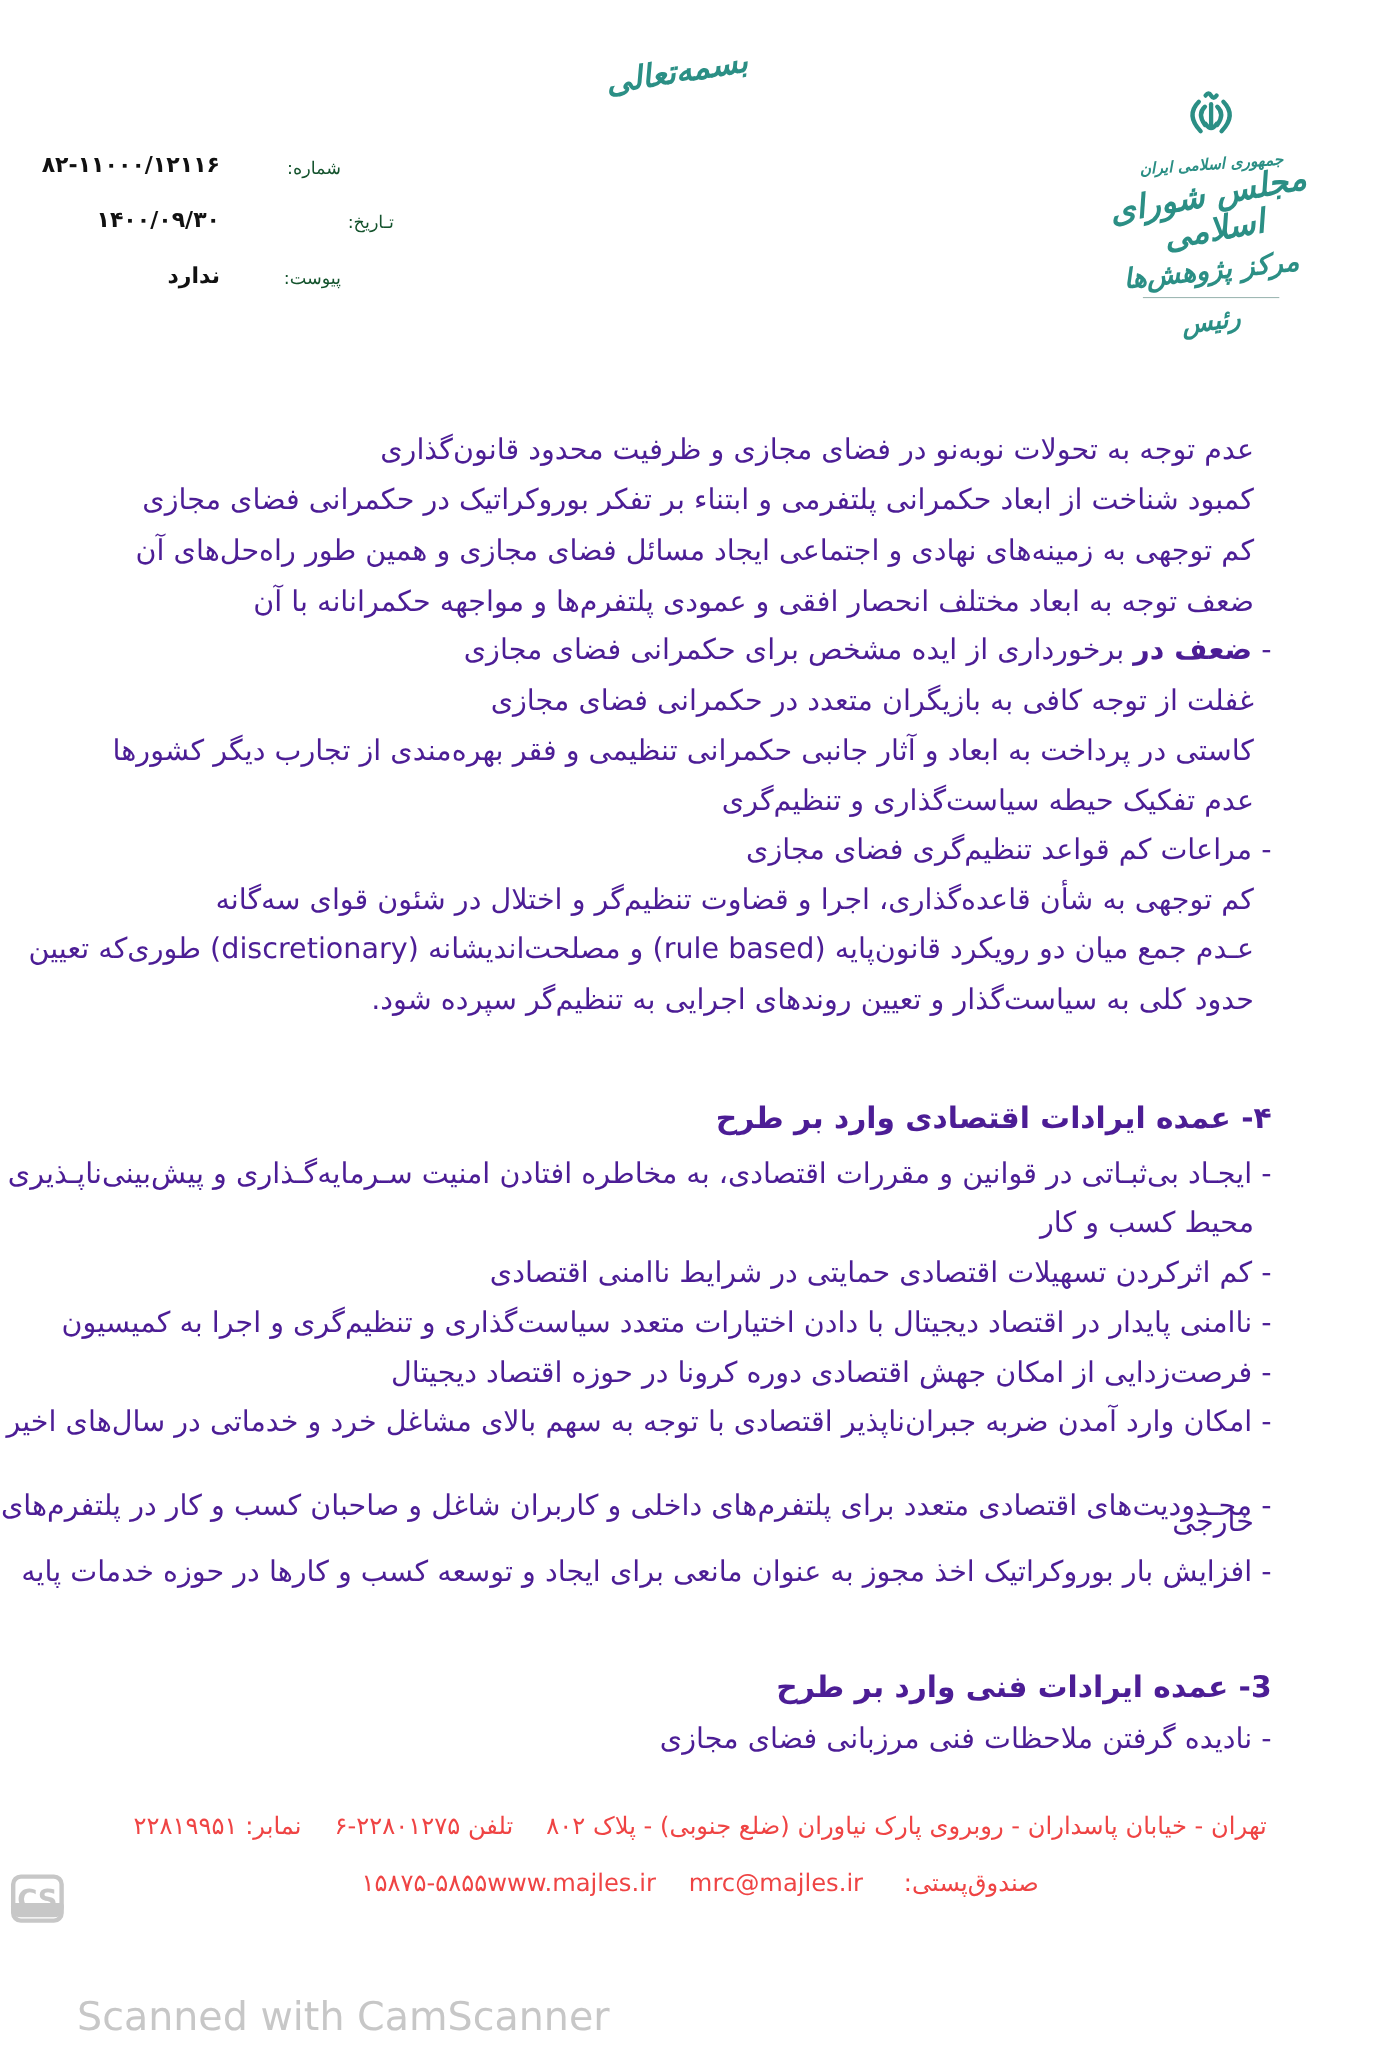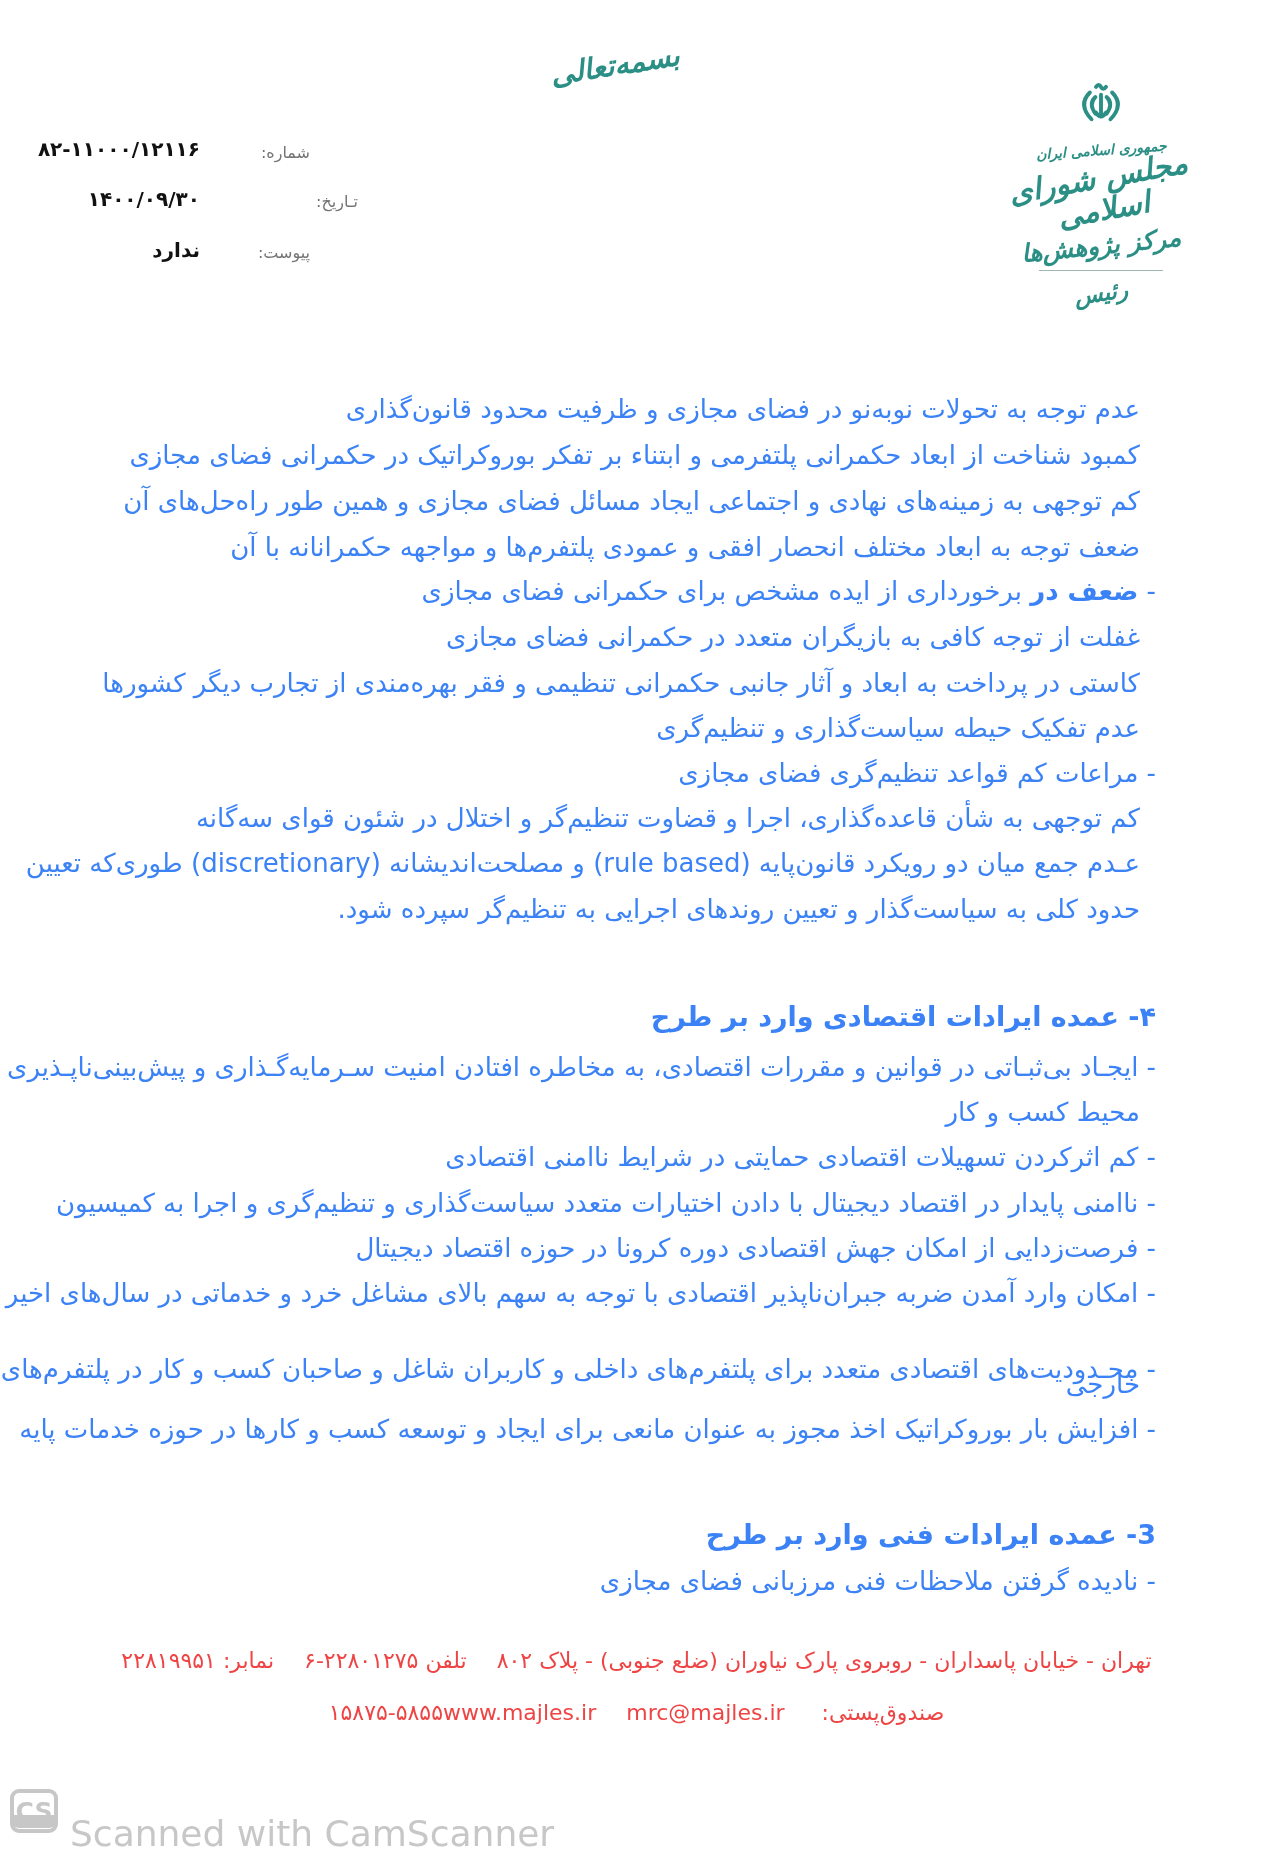--- a/index.html
+++ b/index.html
@@ -16,21 +16,21 @@
     position:absolute;left:505px;top:48px;width:220px;
     text-align:center;
     font-family:"DejaVu Serif",serif;
     font-style:italic;font-weight:bold;
     font-size:29px;color:#2b8f85;
     transform:rotate(-9deg);
     direction:rtl;white-space:nowrap;
   }
   .meta-label{
     position:absolute;direction:rtl;
-    font-size:16px;color:#737373;white-space:nowrap;
+    font-size:16px;color:#14532d;white-space:nowrap;
   }
   .meta-value{
     position:absolute;direction:ltr;
     font-size:20px;font-weight:bold;color:#111;white-space:nowrap;
   }
   .logo{
     position:absolute;top:78px;right:72px;width:200px;
     display:flex;flex-direction:column;align-items:center;
     color:#2b8f85;direction:rtl;
   }
@@ -56,36 +56,36 @@
   }
   .logo .chief{
     font-family:"DejaVu Serif",serif;
     font-size:23px;font-weight:bold;font-style:italic;
     margin-top:8px;transform:rotate(-8deg);
   }
   
   .ln{
     position:absolute;left:105px;right:133px;
     direction:rtl;
-    font-size:26px;line-height:34px;color:#3b82f6;
+    font-size:26px;line-height:34px;color:#4c1d95;
     white-space:nowrap;
   }
   .ln b{font-weight:bold;}
   .out{margin-right:-16px;}
   .hd{font-weight:bold;font-size:27px;}
   
   .foot{
     position:absolute;left:0;right:0;
     text-align:center;direction:rtl;
     font-size:22px;color:#ef4444;white-space:nowrap;
   }
   .foot .gap{margin-right:30px;}
   .ltr{direction:ltr;unicode-bidi:embed;}
   
-  .cs-badge{position:absolute;left:10px;top:1789px;width:48px;height:39px;}
+  .cs-badge{position:absolute;left:10px;top:1704px;width:48px;height:39px;}
   .cs-box{
     box-sizing:border-box;width:48px;height:44px;
     border:4px solid #c7c7c7;border-radius:9px;
     display:flex;align-items:center;justify-content:center;
     font-size:25px;font-weight:bold;color:#c7c7c7;
     background:#fff;
   }
   .cs-tab{
     position:absolute;left:0;bottom:0;width:48px;height:13px;
     background:#c7c7c7;border-radius:3px 3px 9px 9px;

